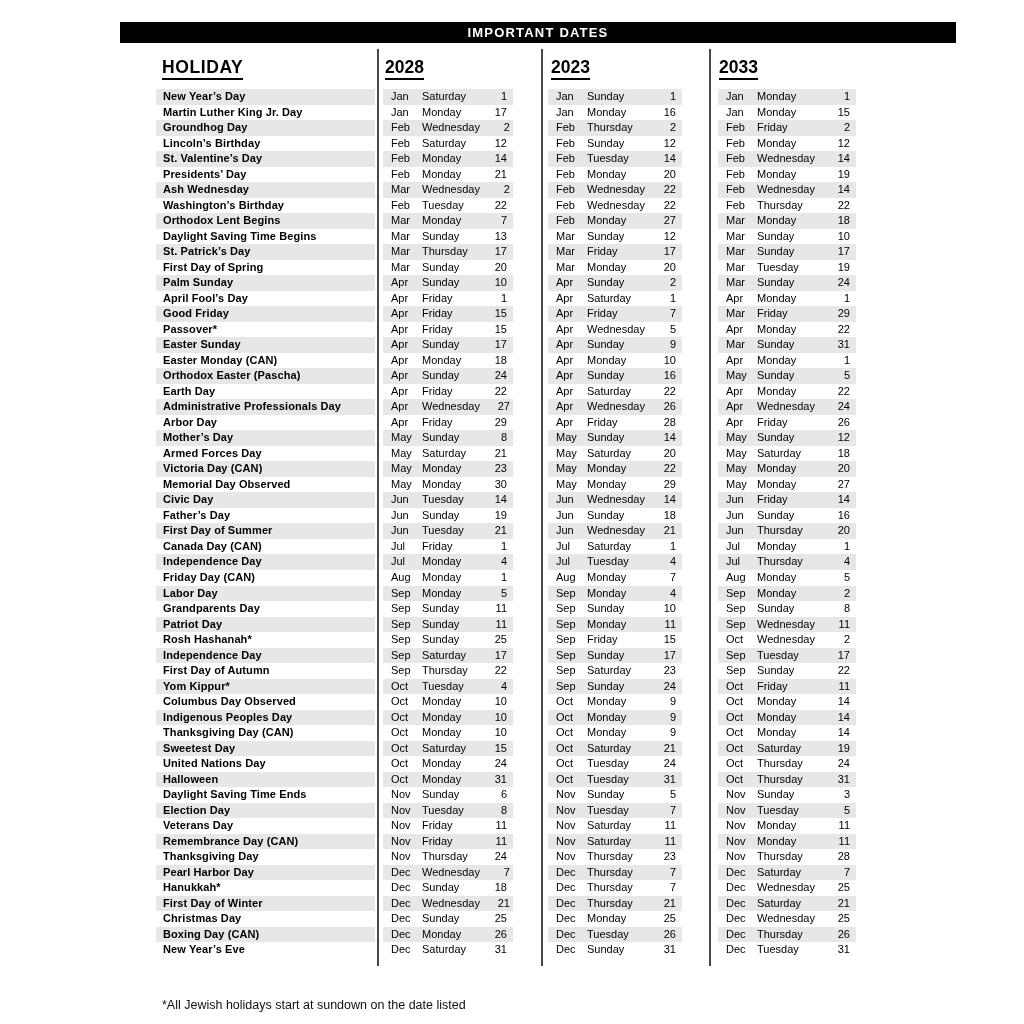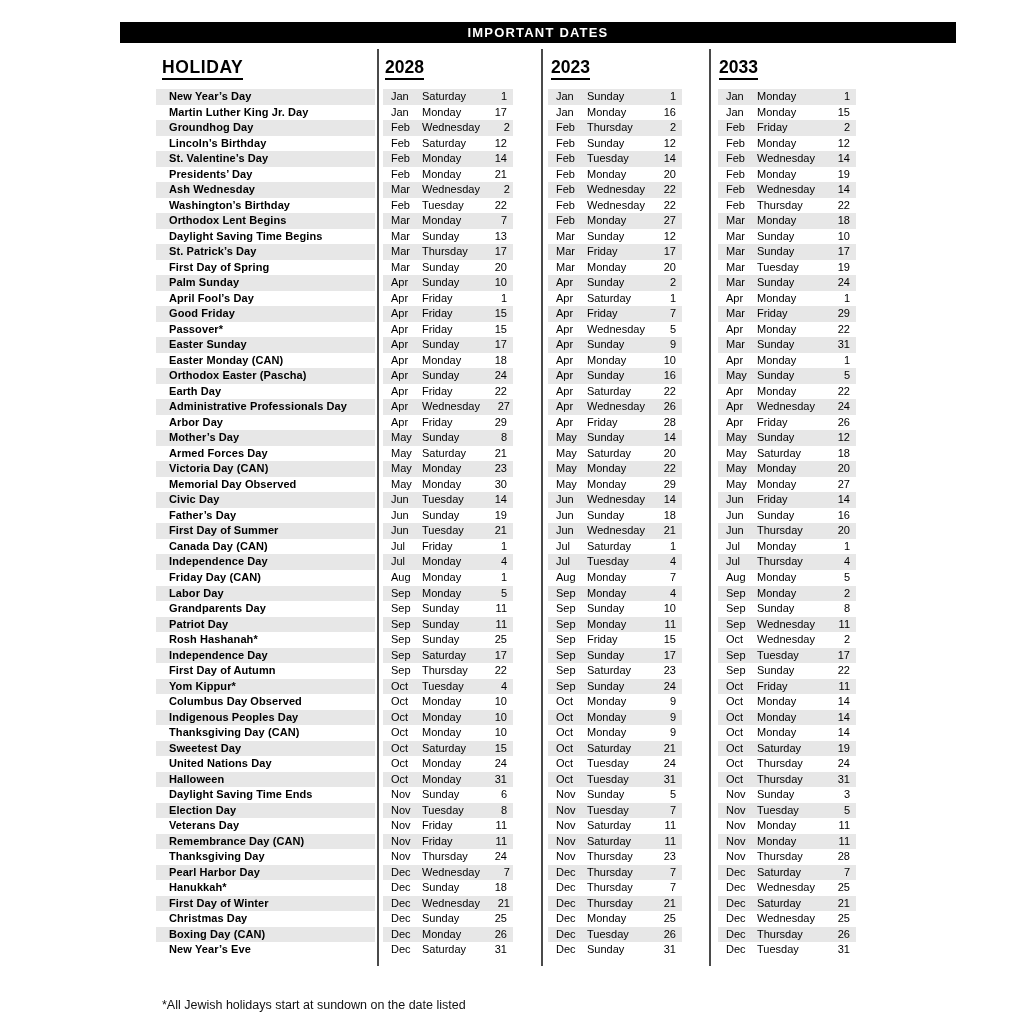--- a/index.html
+++ b/index.html
@@ -24,21 +24,21 @@
     position:absolute;top:11px;font-weight:bold;font-size:17.5px;
     border-bottom:2.5px solid #000;padding-bottom:1px;line-height:20px;white-space:nowrap;text-align:center;
   }
   .h-holiday{left:42px;letter-spacing:.6px;}
   .h-2022{left:265px}.h-2023{left:431px}.h-2024{left:599px}
 
   .rows{position:absolute;left:0;top:43px;width:748px;}
   .row{position:relative;height:15.52px;line-height:15.6px;font-size:11px;}
   .cell{position:absolute;top:0;height:100%;box-sizing:border-box;white-space:nowrap;}
   .row:nth-child(odd) .cell{background:#e7e7e7;}
-  .c-name{left:36px;width:219px;padding-left:13px;font-weight:bold;letter-spacing:.1px;}
+  .c-name{left:36px;width:219px;padding-left:7px;font-weight:bold;letter-spacing:.1px;}
   .c-y{display:flex;padding:0 6px 0 8px;}
   .c-22{left:263px;width:130px;}
   .c-23{left:428px;width:134px;}
   .c-24{left:598px;width:138px;}
   .m{width:31px;flex:none;}
   .w{flex:1;}
   .d{width:30px;text-align:right;flex:none;}
 
   .footnote{position:absolute;left:162px;top:964px;font-size:12.5px;color:#111;margin-top:34px;}
 </style>

